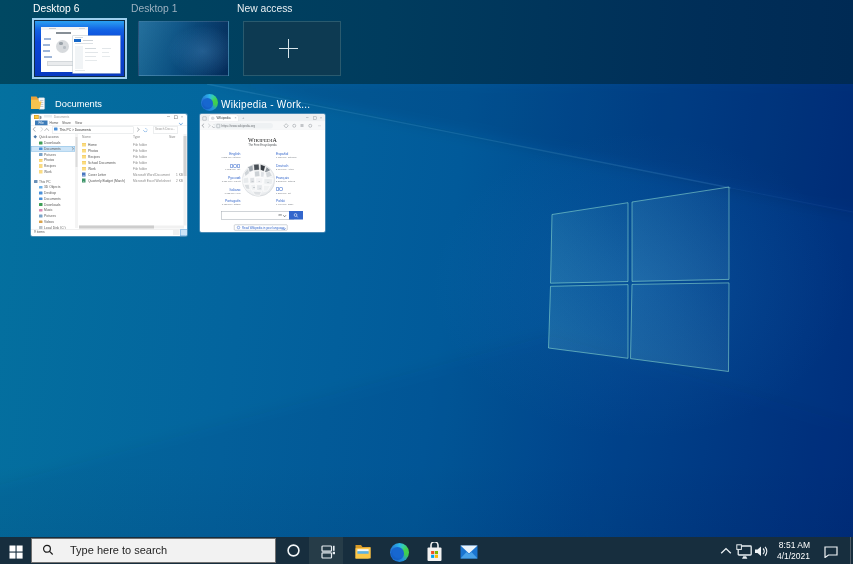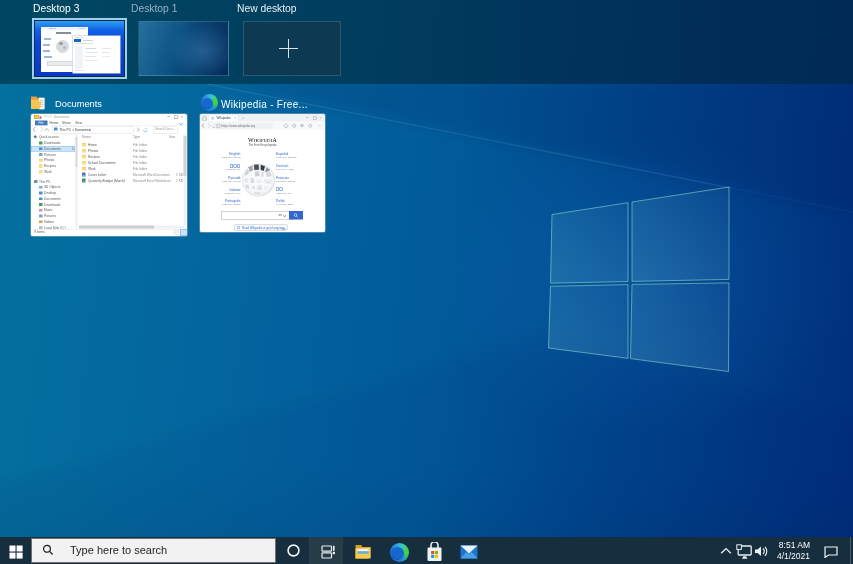--- a/index.html
+++ b/index.html
@@ -67,23 +67,23 @@
     <line x1="207" y1="84" x2="731" y2="188" stroke="rgba(150,220,255,0.13)" stroke-width="1.3"></line>
     <line x1="731" y1="188" x2="853" y2="212" stroke="rgba(150,220,255,0.05)" stroke-width="1.2"></line>
     <g stroke="rgba(160,240,215,0.5)" stroke-width="1" fill="url(#pf)">
       <polygon points="552,214.5 628,202.7 628,281.5 550.5,283.2"></polygon>
       <polygon points="632,202 729,187 729,279.4 632,281.4"></polygon>
       <polygon points="550.5,286.3 628,284.6 628,358.3 548.5,348"></polygon>
       <polygon points="632,284.4 729,282.9 728.5,371.5 630.5,358.6"></polygon>
     </g>
   </svg>
   <div class="abs" id="strip"></div>
-  <div class="abs dlabel" style="left:33px;color:#ffffff;">Desktop 3</div>
+  <div class="abs dlabel" style="left:33px;color:#ffffff;">Desktop 6</div>
   <div class="abs dlabel" style="left:131px;color:#9cb1c0;">Desktop 1</div>
-  <div class="abs dlabel" style="left:237px;color:#e8eff3;">New desktop</div>
+  <div class="abs dlabel" style="left:237px;color:#e8eff3;">New access</div>
 
   <div class="abs" id="d1">
       <div class="abs" id="d1in">
 
     <div class="abs" style="left:5.5px;top:5.5px;width:47px;height:45px;background:#fff;"></div>
     <div class="abs" style="left:5.5px;top:5.5px;width:47px;height:3px;background:#f3f3f3;"></div>
     <div class="abs" style="left:14px;top:6.5px;width:7px;height:1px;background:#c6cace;"></div>
     <div class="abs" style="left:44px;top:6.5px;width:6px;height:1px;background:#d2d6da;"></div>
     <div class="abs" style="left:21px;top:11px;width:15px;height:2px;background:#878f96;"></div>
     <div class="abs" style="left:9px;top:17px;width:7px;height:1.5px;background:#9fb6d8;"></div>
@@ -125,21 +125,21 @@
         <line x1="9.8" y1="8.4" x2="13.4" y2="8.4"></line>
       <line x1="9.8" y1="10.4" x2="13.4" y2="10.4"></line>
         <line x1="9.8" y1="12.4" x2="13.4" y2="12.4"></line>
     </g>
     <path d="M1,15 V5.8 h7 l1.2,1.8 h2.4 l-1.8,7.4 z" fill="#f6c44f"></path>
   </svg>
   <div class="abs wlabel" style="left:55px;">Documents</div>
   <div class="abs edgeball" style="left:200.5px;top:93.5px;width:17px;height:17px;">
       <div></div>
     </div>
-  <div class="abs wlabel" style="left:221px;font-size:10px;letter-spacing:0.3px;">Wikipedia - Free...</div>
+  <div class="abs wlabel" style="left:221px;font-size:10px;letter-spacing:0.3px;">Wikipedia - Work...</div>
 
   <div class="abs" id="expwin">
       <div class="x2" id="exp2" style="width:312px;height:244px;font-size:6.6px;color:#5a5a5a;">
 
     <div class="abs" style="left:6px;top:2px;width:7px;height:6px;background:#ffca44;border:0.5px solid #c89018;"></div>
     <div class="abs" style="left:17px;top:3px;width:5px;height:4px;border-left:4px solid #8a9096;border-top:2px solid transparent;border-bottom:2px solid transparent;"></div>
     <div class="abs" style="left:26px;top:2px;width:16px;height:5px;background:#e9edf0;"></div>
     <div class="abs" style="left:46px;top:2.5px;font-size:6px;color:#9a9a9a;">Documents</div>
     <div class="abs" style="left:272px;top:4.5px;width:6px;height:1.2px;background:#8a8a8a;"></div>
     <div class="abs" style="left:286px;top:2.5px;width:5px;height:5px;border:1px solid #8a8a8a;"></div>

